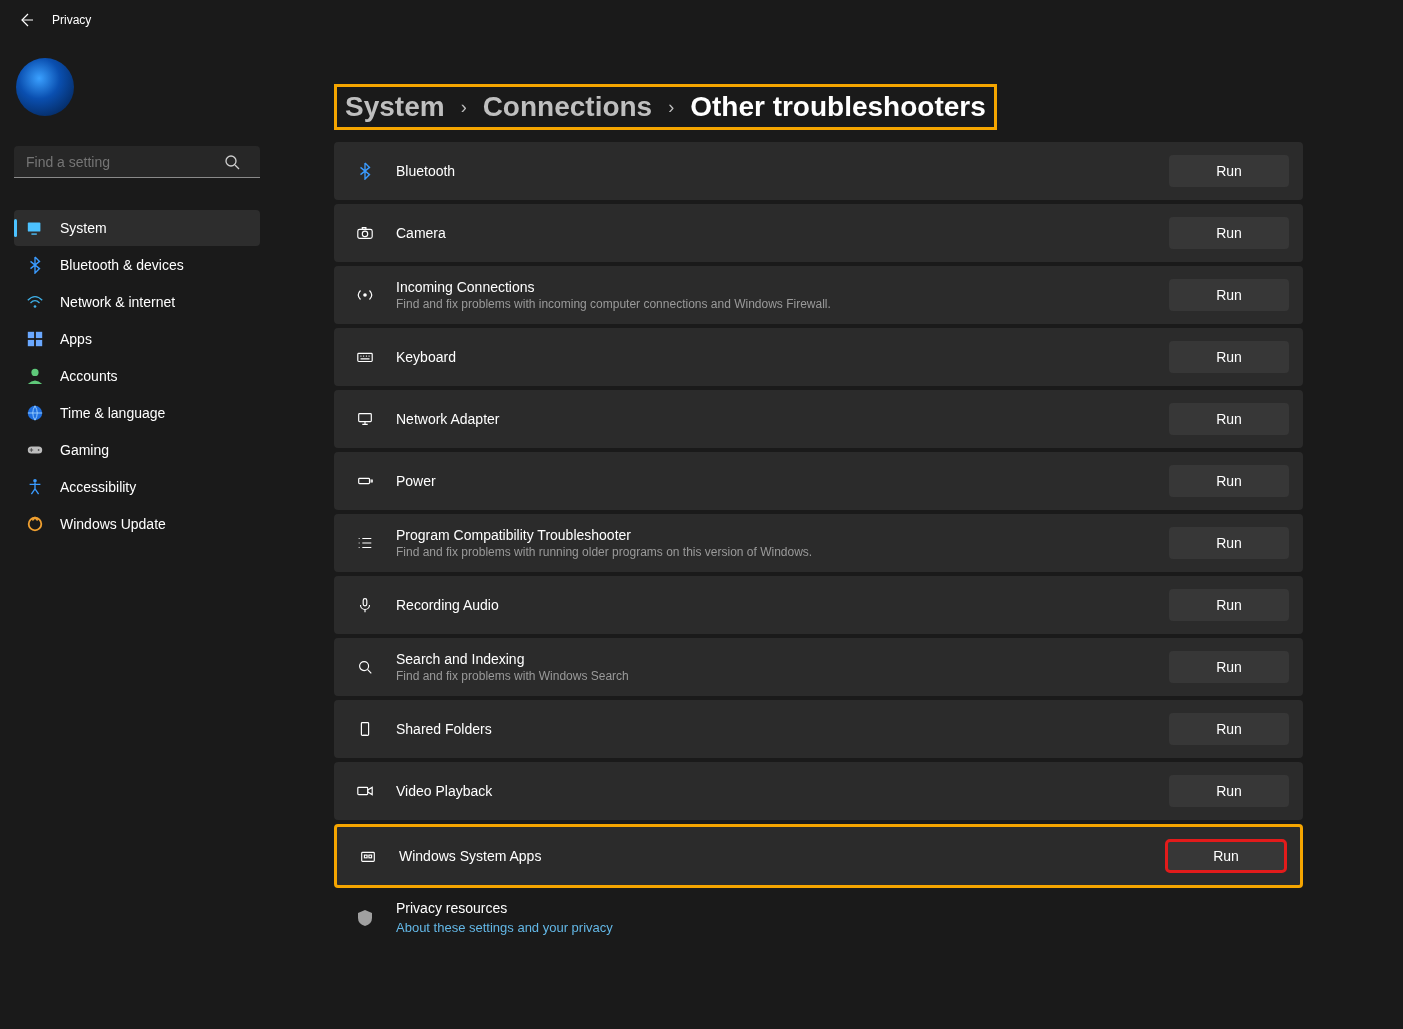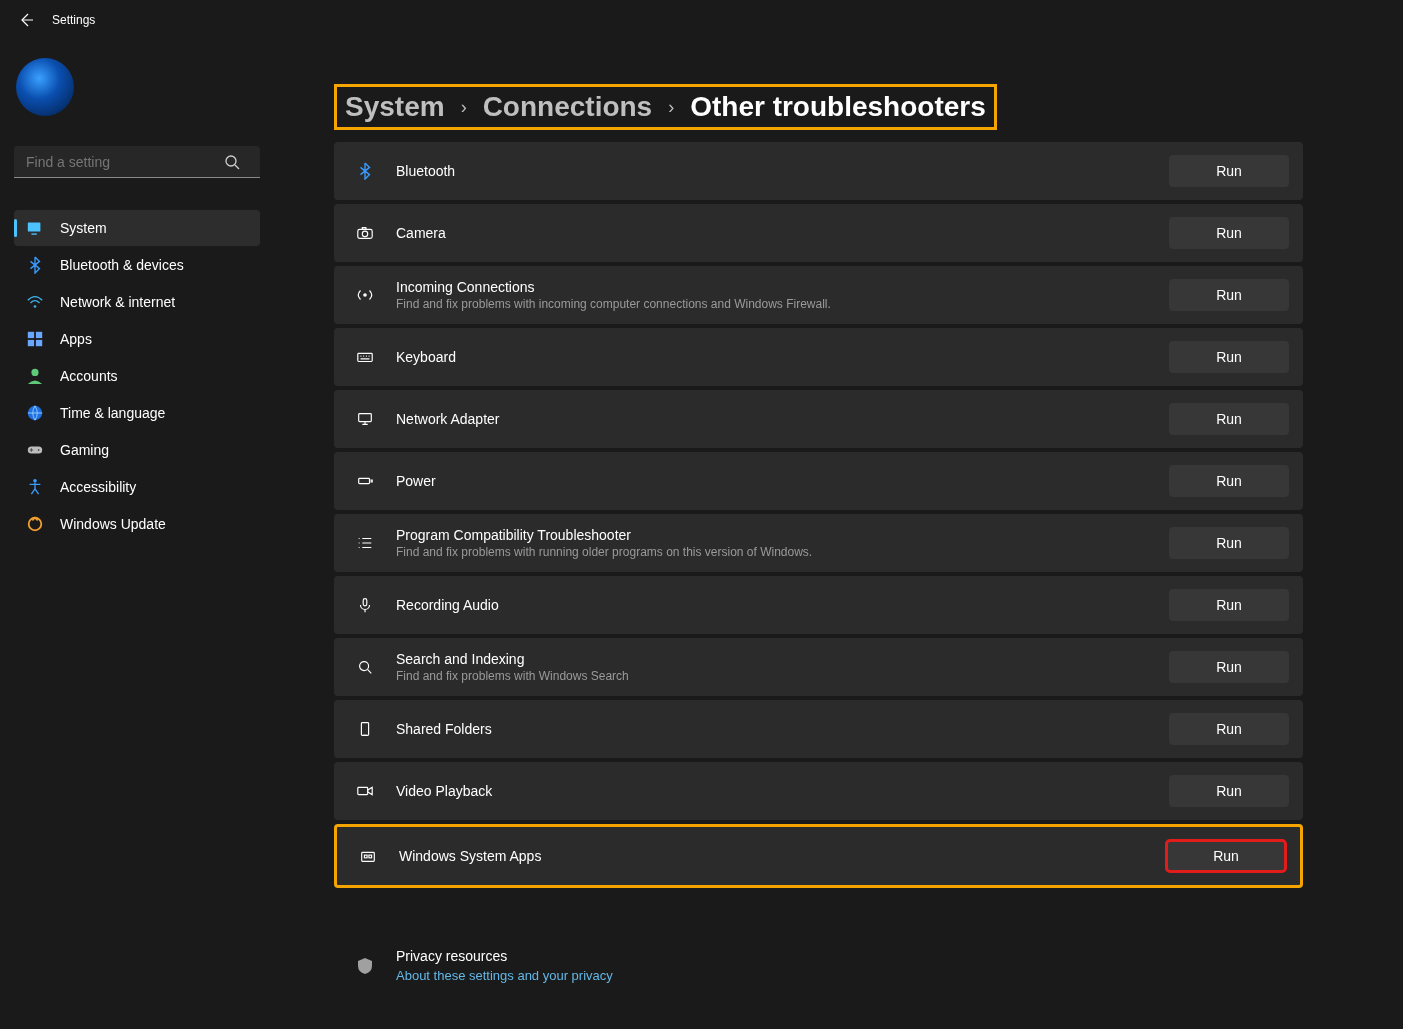--- a/index.html
+++ b/index.html
@@ -27,36 +27,36 @@
   .list { display:flex; flex-direction:column; gap:4px;}
   .row { display:flex; align-items:center; background:#2b2b2b; border-radius:4px; min-height:58px; padding:0 14px 0 20px; gap:20px;}
   .row .ricon { width:22px; display:flex; align-items:center; justify-content:center; color:#ffffff;}
   .row .texts { flex:1; display:flex; flex-direction:column; justify-content:center; padding:8px 0;}
   .row .rtitle { font-size:14px; color:#ffffff;}
   .row .rdesc { font-size:12px; color:#9a9a9a; margin-top:2px;}
   .row .runbtn { width:120px; height:32px; background:#373737; border:none; border-radius:4px; color:#ffffff; font-size:14px; cursor:pointer;}
   .row.highlight { border:3px solid #f5a500; min-height:64px;}
   .row.highlight .runbtn { outline:3px solid #e21b1b; outline-offset:-2px;}
   .row .link { color:#63b7e6; font-size:13px; cursor:pointer;}
-  .row.privacy { background:transparent; min-height:50px;margin-top:48px;}
+  .row.privacy { background:transparent; min-height:50px;}
   .row.privacy .texts { gap:4px;}
   svg { display:block; }
 </style>
 </head>
 <body>
 
 <div class="app">
   <div class="header">
     <div class="back">
       <svg width="16" height="16" viewBox="0 0 16 16" fill="none" stroke="#ffffff" stroke-width="1.2">
         <path d="M10 2 L4 8 L10 14"></path>
         <path d="M4 8 H15" stroke-width="1"></path>
       </svg>
     </div>
-    <div class="title">Settings</div>
+    <div class="title">Privacy</div>
   </div>
   <div class="body">
     <div class="sidebar">
       <div class="avatar"></div>
       <div class="search">
         <input type="text" placeholder="Find a setting" style="">
         <span class="sicon">
           <svg width="16" height="16" viewBox="0 0 16 16" fill="none" stroke="#cfcfcf" stroke-width="1.3">
             <circle cx="7" cy="7" r="5"></circle>
               <path d="M11 11 L15 15"></path>

